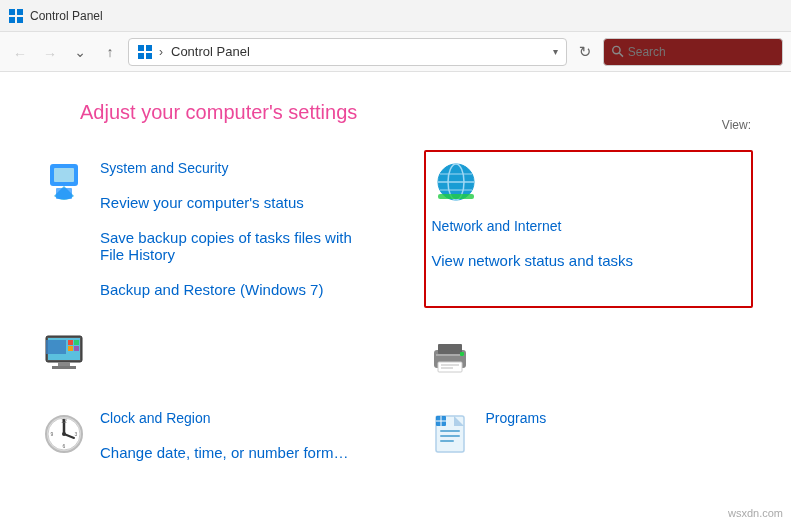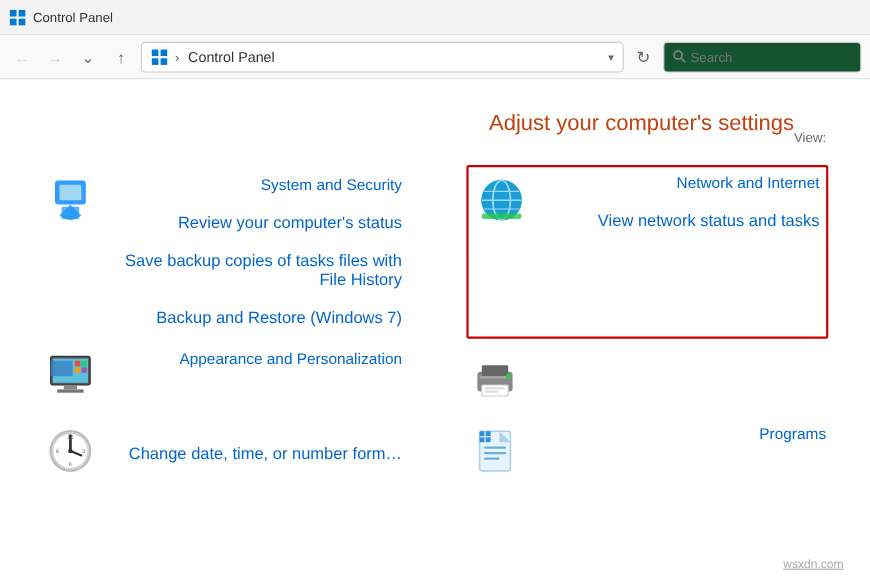--- a/index.html
+++ b/index.html
@@ -93,21 +93,21 @@
       color: #666;
       font-size: 14px;
       border-radius: 3px;
     }
 
     .search-box {
       width: 180px;
       height: 28px;
       border: 1px solid #ccc;
       border-radius: 4px;
-      background: #14532d;
+      background: #7f1d1d;
       display: flex;
       align-items: center;
       padding: 0 8px;
       gap: 4px;
     }
     .search-box input {
       border: none;
       outline: none;
       font-size: 12px;
       color: #999;
@@ -124,51 +124,51 @@
 
     .page-title-row {
       display: flex;
       justify-content: space-between;
       align-items: center;
       margin-bottom: 20px;
     }
     .page-title {
       font-size: 20px;
       font-weight: 300;
-      color: #c2410c;
-      text-align: right;
+      color: #ec4899;
+      text-align: left;
       flex: 1;
     }
     .view-label {
       font-size: 12px;
       color: #666;
       margin-top: 26px;
     }
 
     
     .categories {
       display: grid;
       grid-template-columns: 1fr 1fr;
-      gap: 4px;
+      gap: 16px;
       column-gap: 60px;
-      text-align: right;
     }
 
     .category-item {
       display: flex;
       align-items: flex-start;
       padding: 8px 0;
       gap: 12px;
       cursor: pointer;
     }
     .category-item.highlighted {
       border: 2px solid #cc0000;
       padding: 6px;
       border-radius: 2px;
       margin: -2px;
+      flex-direction: column;
     }
 
     .category-icon {
       width: 48px;
       height: 48px;
       flex-shrink: 0;
       display: flex;
       align-items: center;
       justify-content: center;
     }
@@ -186,24 +186,23 @@
       color: #0066cc;
       display: block;
       margin-top: 18px;
       cursor: pointer;
     }
 
     
     .watermark {
       position: fixed;
       bottom: 8px;
-      right: 24px;
+      right: 8px;
       font-size: 11px;
       color: #aaa;
-      text-decoration: underline;
     }
   </style>
 </head>
 <body>
 
 <div class="title-bar">
   <svg class="title-bar-icon" viewBox="0 0 16 16">
     <rect x="1" y="1" width="6" height="6" fill="#0078d4"></rect>
     <rect x="9" y="1" width="6" height="6" fill="#0078d4"></rect>
     <rect x="1" y="9" width="6" height="6" fill="#0078d4"></rect>
@@ -307,23 +306,20 @@
           <rect x="6" y="10" width="20" height="14" fill="#3a7fc1" opacity="0.8"></rect>
           <rect x="18" y="32" width="12" height="4" fill="#888"></rect>
           <rect x="12" y="36" width="24" height="3" fill="#777"></rect>
 
           <rect x="28" y="10" width="5" height="5" fill="#e74c3c"></rect>
           <rect x="34" y="10" width="5" height="5" fill="#2ecc71"></rect>
           <rect x="28" y="16" width="5" height="5" fill="#f39c12"></rect>
           <rect x="34" y="16" width="5" height="5" fill="#9b59b6"></rect>
         </svg>
       </div>
-      <div class="category-text">
-        <span class="category-name">Appearance and Personalization</span>
-      </div>
     </div>
 
     <div class="category-item">
       <div class="category-icon">
         <svg width="48" height="48" viewBox="0 0 48 48">
 
           <rect x="8" y="20" width="32" height="18" rx="3" fill="#888"></rect>
           <rect x="12" y="14" width="24" height="10" rx="1" fill="#666"></rect>
           <rect x="12" y="32" width="24" height="10" rx="1" fill="#fff" stroke="#ccc"></rect>
           <rect x="10" y="24" width="28" height="2" fill="#aaa"></rect>
@@ -342,20 +338,21 @@
           <line x1="24" y1="24" x2="24" y2="10" stroke="#333" stroke-width="2.5" stroke-linecap="round"></line>
           <line x1="24" y1="24" x2="34" y2="28" stroke="#333" stroke-width="2" stroke-linecap="round"></line>
           <circle cx="24" cy="24" r="2" fill="#333"></circle>
           <text x="24" y="13" text-anchor="middle" font-size="5" fill="#666">12</text>
           <text x="36" y="26" text-anchor="middle" font-size="5" fill="#666">3</text>
           <text x="24" y="38" text-anchor="middle" font-size="5" fill="#666">6</text>
           <text x="12" y="26" text-anchor="middle" font-size="5" fill="#666">9</text>
         </svg>
       </div>
       <div class="category-text">
+        <span class="category-name">Clock and Region</span>
         <span class="category-link">Change date, time, or number form…</span>
       </div>
     </div>
 
     <div class="category-item">
       <div class="category-icon">
         <svg width="48" height="48" viewBox="0 0 48 48">
 
           <rect x="10" y="6" width="28" height="36" rx="2" fill="#e8f4fb" stroke="#b0d0ea" stroke-width="1.5"></rect>
           <path d="M28 6 L38 16 L28 16 Z" fill="#b0d0ea"></path>

